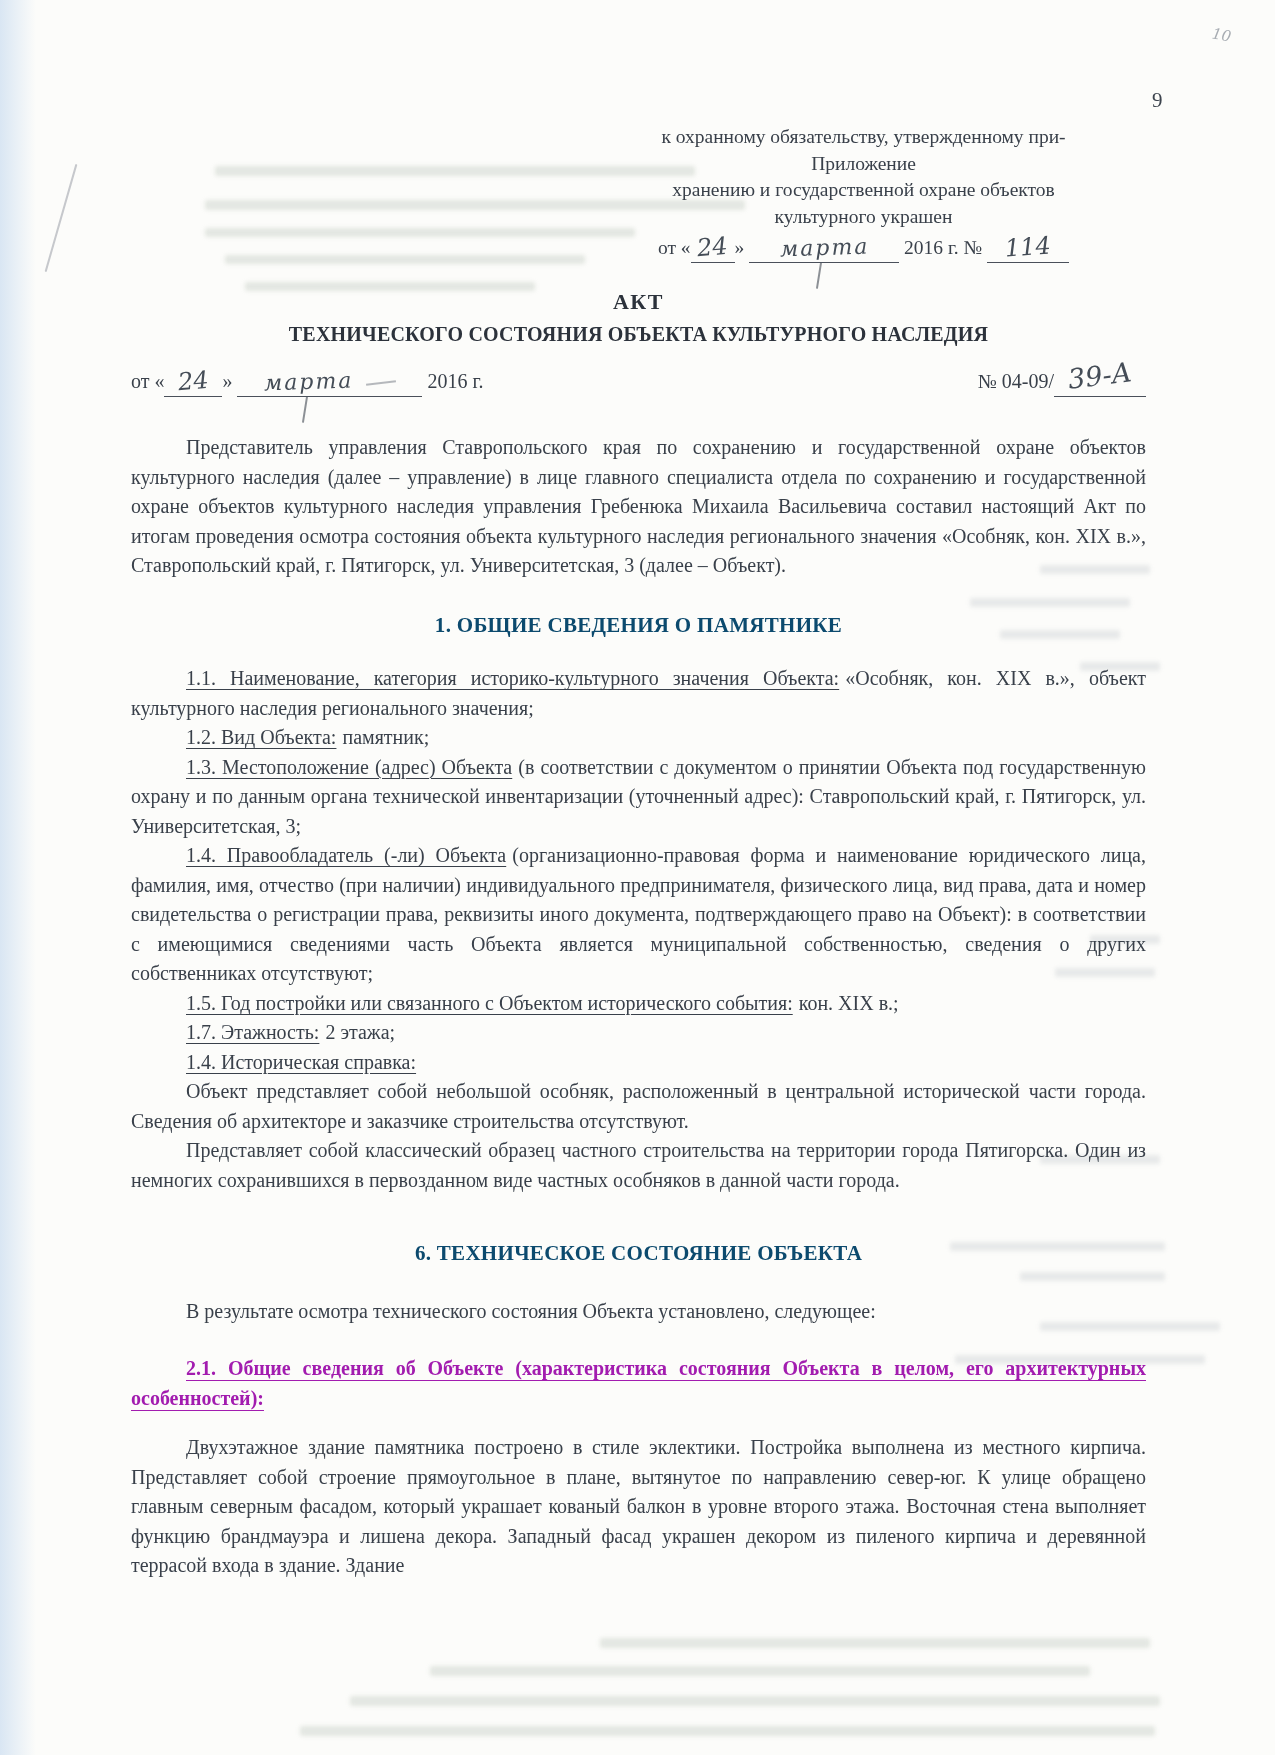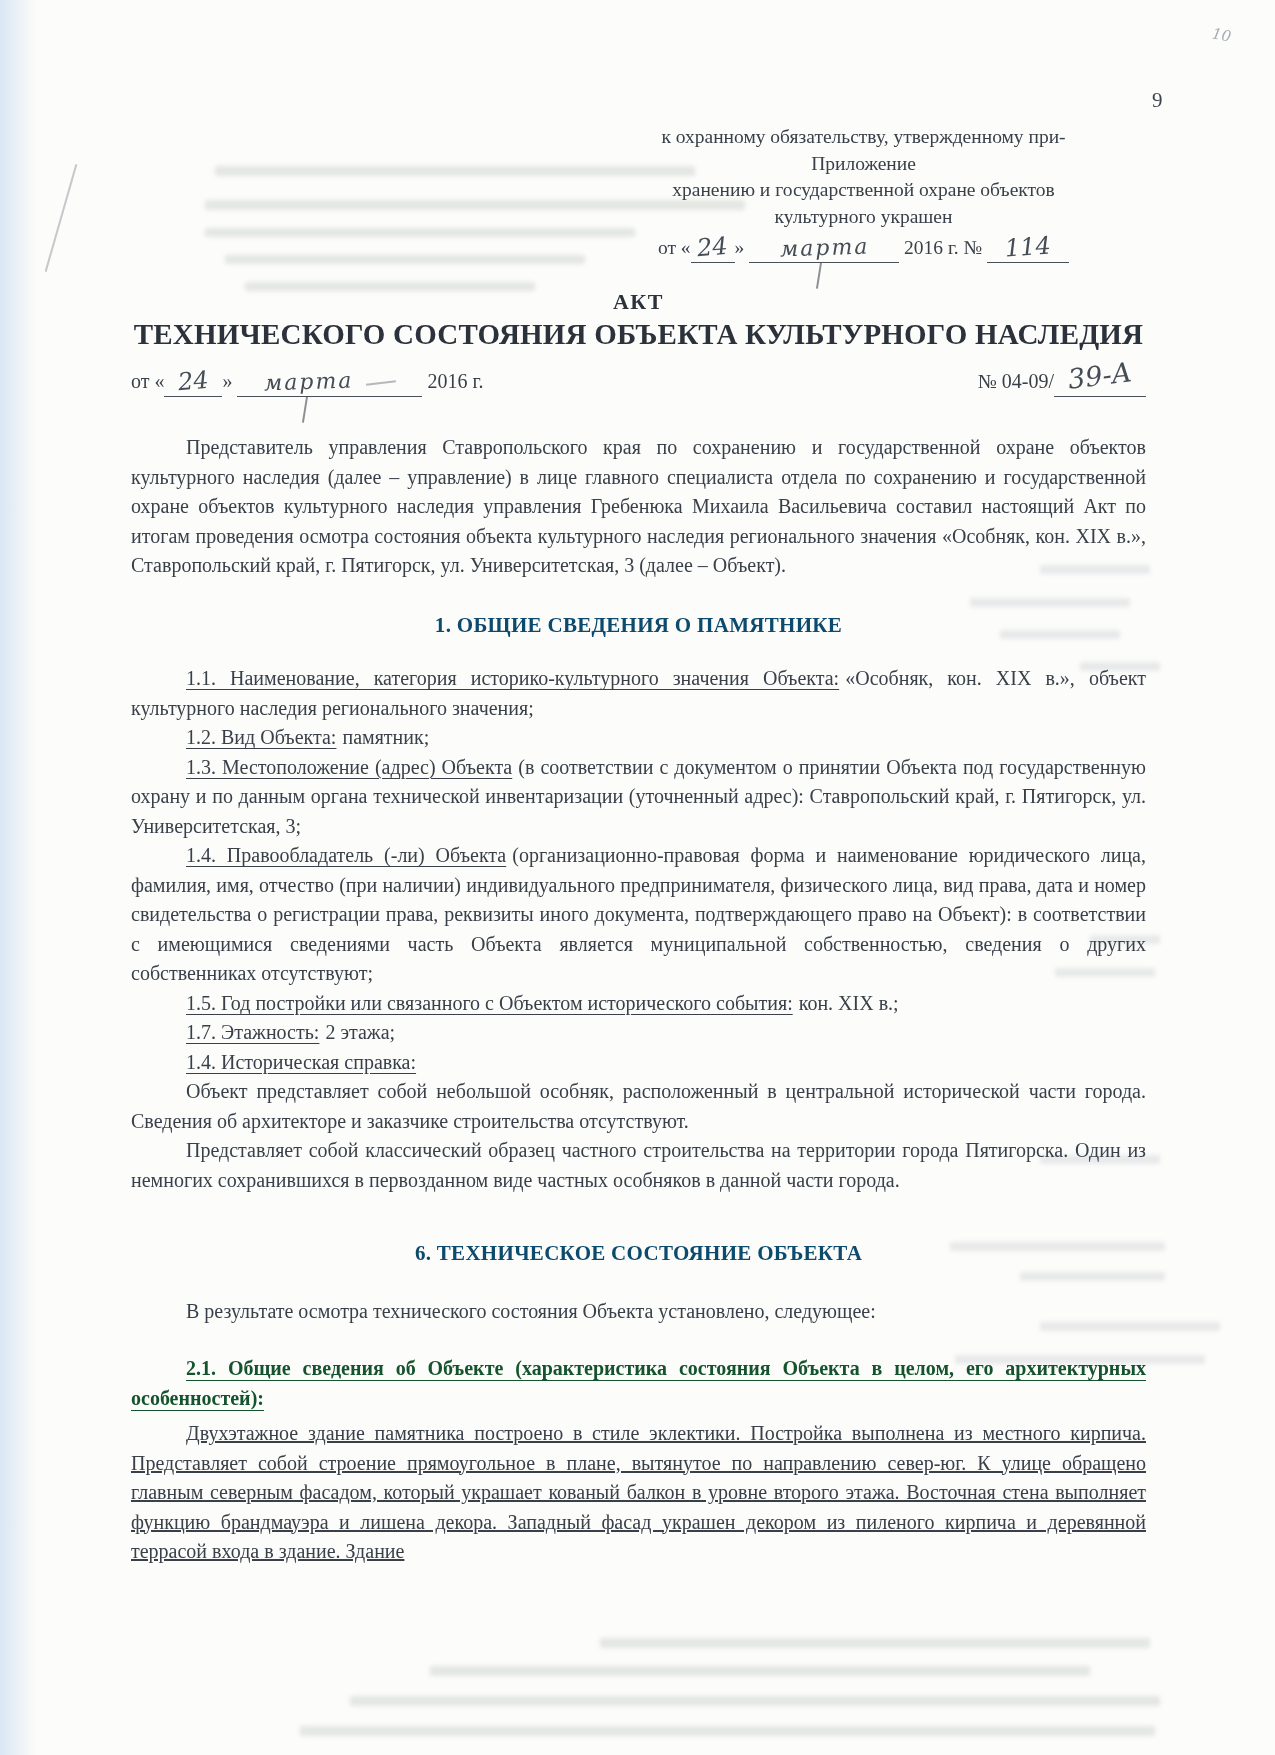--- a/index.html
+++ b/index.html
@@ -48,44 +48,44 @@
     background:rgba(80,86,96,0.65); transform:rotate(9deg); border-radius:2px;
   }
   .pen-dash {
     display:inline-block; width:30px; height:2px; margin-left:12px;
     background:rgba(96,102,112,0.45); transform:rotate(-7deg); vertical-align:middle;
   }
 
   
   .title-block { text-align:center; font-weight:bold; color:#2c323b; margin-top:24px; }
   .title-1 { font-size:22px; letter-spacing:1.5px; }
-  .title-2 { font-size:29px; margin-top:4px; letter-spacing:0.2px; }
+  .title-2 { font-size:20px; margin-top:4px; letter-spacing:0.2px; }
 
   .meta-row {
     display:flex; justify-content:space-between; align-items:baseline;
     margin-top:14px; font-size:20px;
   }
 
   .para { margin:0; text-align:justify; text-indent:55px; }
   .intro { margin-top:36px; }
 
   .sec-heading {
     text-align:center; font-weight:bold; font-size:21px; color:#0c4a6e;
     margin:30px 0 24px 0; letter-spacing:0.3px;
   }
   .sec-heading.s2 { margin-top:44px; margin-bottom:28px; }
 
   .item { margin:0; text-align:justify; text-indent:55px; }
   .u {
     text-decoration:underline; text-underline-offset:4px;
     text-decoration-thickness:1.2px; margin-right:0.3em;
   }
-  .sub-heading { margin:28px 0 0 0; text-align:justify; text-indent:55px; font-weight:bold; color:#14532d; }
+  .sub-heading { margin:28px 0 0 0; text-align:justify; text-indent:55px; font-weight:bold; color:#a21caf; }
   .sub-heading span { text-decoration:underline; text-underline-offset:5px; text-decoration-thickness:1.4px; }
-  .desc { margin-top:6px;text-decoration:underline; }
+  .desc { margin-top:20px; }
 
   
   .ghost { position:absolute; filter:blur(2px); border-radius:2px; background:rgba(130,152,132,0.20); }
   .ghost.gray { background:rgba(140,148,160,0.18); }
 </style>
 </head>
 <body>
 
 <div class="page">
   <div class="scan-edge"></div>

